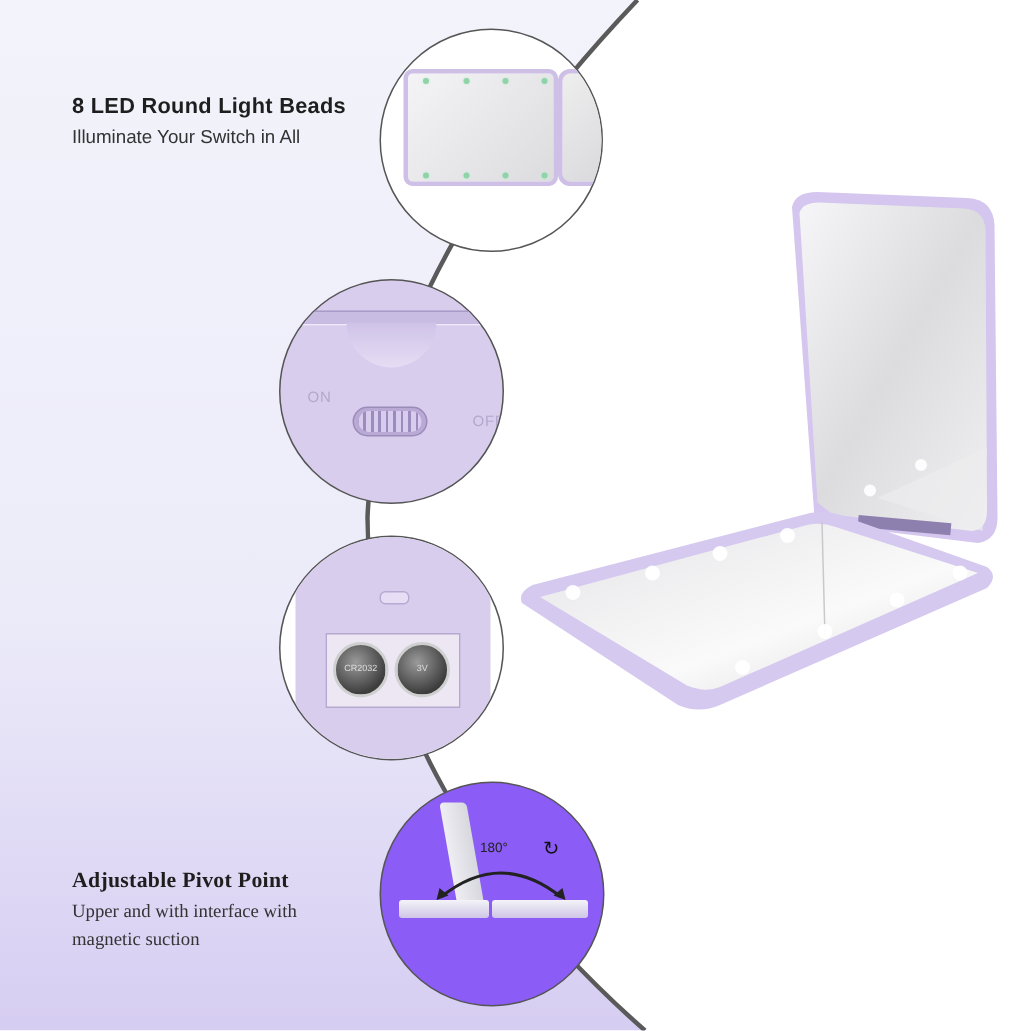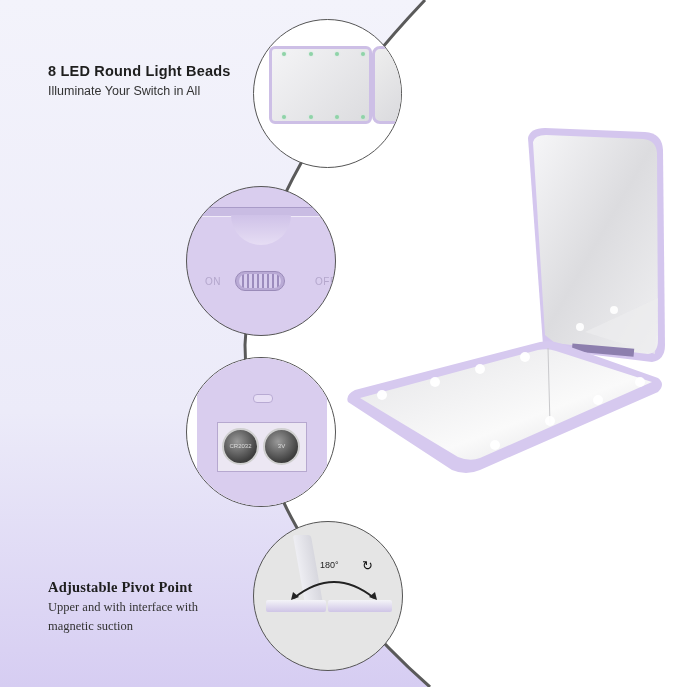--- a/index.html
+++ b/index.html
@@ -6,21 +6,21 @@
     body { width: 679px; height: 687px; position: relative; overflow: hidden; background: #ffffff; font-family: "Liberation Sans", sans-serif; }
     .canvas { position: absolute; inset: 0; padding-left: 48px; }
     .bg-svg { position: absolute; left: 0; top: 0; }
     .feature { position: absolute; color: #222; }
     .feature .title { font-weight: bold; font-size: 14.5px; letter-spacing: 0.2px; line-height: 18px; color: #1e1e1e; }
     .feature .desc { font-size: 12.5px; line-height: 19px; color: #333; margin-top: 2px; }
     .circle { position: absolute; border-radius: 50%; border: 1.5px solid #555; overflow: hidden; box-sizing: border-box; }
     .c1 { left: 253px; top: 19px; width: 149px; height: 149px; background: #fff; }
     .c2 { left: 186px; top: 186px; width: 150px; height: 150px; background: #d9cdee; }
     .c3 { left: 186px; top: 357px; width: 150px; height: 150px; background: #fff; }
-    .c4 { left: 253px; top: 521px; width: 150px; height: 150px; background: #e5e5e5; }
+    .c4 { left: 253px; top: 521px; width: 150px; height: 150px; background: #8b5cf6; }
     .abs { position: absolute; }
     .led { position: absolute; width: 4px; height: 4px; border-radius: 50%; background: #8fd3a8; box-shadow: 0 0 2px #bfe9cf; }
     .switch-label { position: absolute; font-size: 10px; color: #b4a7cc; letter-spacing: 0.5px; }
     .coin { position: absolute; width: 37px; height: 37px; border-radius: 50%; background: radial-gradient(circle at 40% 35%, #9a9a9a, #3f3f3f 70%, #2b2b2b); border: 2px solid #cfcfcf; box-sizing: border-box; color: #ddd; font-size: 6px; text-align: center; line-height: 33px; }
     .deg { position: absolute; font-size: 9px; color: #222; }
   </style>
 </head>
 <body>
 
 <div class="canvas">
@@ -60,21 +60,21 @@
       <span class="led" style="left:37px; top:66px;"></span>
       <span class="led" style="left:63px; top:66px;"></span>
       <span class="led" style="left:89px; top:66px;"></span>
     </div>
     <div class="abs" style="left:118px; top:26px; width:40px; height:78px; border-radius:8px; background:linear-gradient(135deg,#eee,#d8d8dc); border:3px solid #cdbfe6; box-sizing:border-box;"></div>
   </div>
 
   <div class="circle c2">
     <div class="abs" style="left:0; top:20px; width:150px; height:8px; background:#c9bce3; border-top:1px solid #a99bc8; border-bottom:1px solid #f0eaf8;"></div>
     <div class="abs" style="left:44px; top:28px; width:60px; height:30px; border-radius:0 0 30px 30px; background:linear-gradient(#cfc2e8,#e6ddf4);"></div>
-    <span class="switch-label" style="left:18px; top:89px;">ON</span>
+    <span class="switch-label" style="left:18px; top:73px;">ON</span>
     <div class="abs" style="left:48px; top:84px; width:50px; height:20px; border-radius:10px; background:#b9aad5; border:1px solid #9a8bb8; box-sizing:border-box;">
       <div class="abs" style="left:3px; top:2px; width:42px; height:14px; border-radius:7px; background:repeating-linear-gradient(90deg,#d8cdee 0 3px,#9c8cbd 3px 5px);"></div>
     </div>
     <span class="switch-label" style="left:108px; top:89px;margin-left:20px;">OFF</span>
   </div>
 
   <div class="circle c3">
     <div class="abs" style="left:10px; top:0; width:130px; height:150px; background:#d9cdee;"></div>
     <div class="abs" style="left:66px; top:36px; width:18px; height:7px; border-radius:4px; background:#e7def5; border:1px solid #b8aad3;"></div>
     <div class="abs" style="left:30px; top:64px; width:90px; height:50px; background:#ece7f3; border:1px solid #b6a8cf; box-sizing:border-box;">

